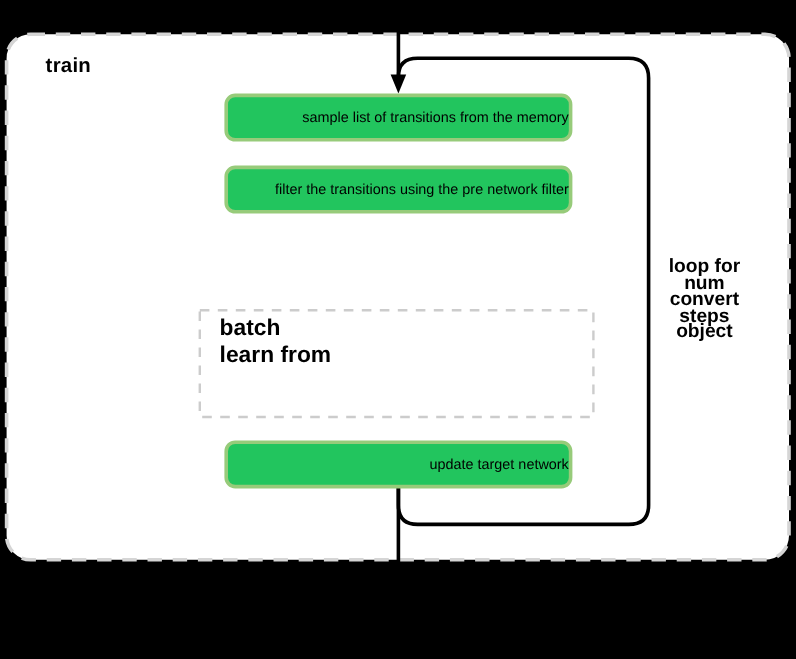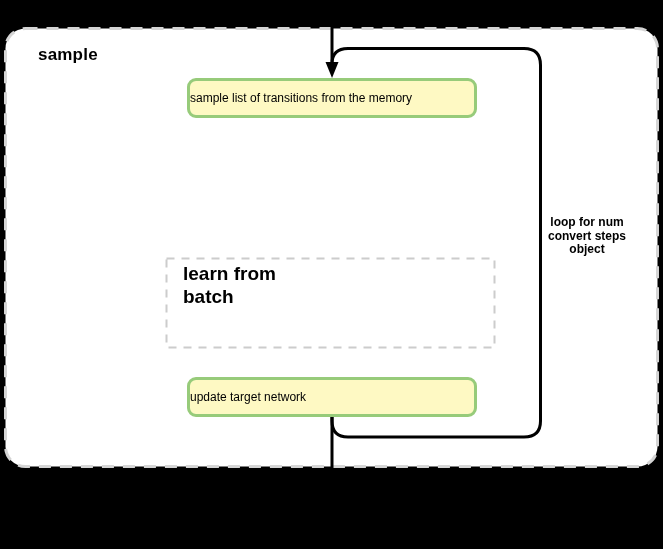--- a/index.html
+++ b/index.html
@@ -22,50 +22,50 @@
     z-index: 2;
     letter-spacing: 0.2px;
   }
 
   .step {
     position: absolute;
     left: 187px;
     width: 290px;
     height: 40px;
     box-sizing: border-box;
-    background: #fef9c3;
+    background: #22c55e;
     border: 3px solid #97cb7a;
     border-radius: 9px;
     display: flex;
     align-items: center;
-    justify-content: flex-start;
+    justify-content: flex-end;
     text-align: center;
     font-size: 12px;
     z-index: 2;
   }
   .step-1 { top: 78px; }
   .step-2 { top: 138px; }
   .step-3 { top: 198px; }
-  .step-4 { top: 367px; margin-top: 10px; }
+  .step-4 { top: 367px; }
 
   .subprocess-label {
     position: absolute;
     left: 183px; top: 262px;
     font-size: 19px;
     font-weight: bold;
     line-height: 23px;
     z-index: 2;
   }
 
   .loop-label {
     position: absolute;
     left: 541px; top: 216px;
     width: 92px;
     text-align: center;
-    font-size: 12px;
+    font-size: 16px;
     font-weight: bold;
     line-height: 13.5px;
     z-index: 2;
   }
 </style>
 </head>
 <body>
 
 <div class="canvas">
 
@@ -77,31 +77,34 @@
 
     <path d="M 332 64 Q 332 48.5 348 48.5 L 524 48.5 Q 540.5 48.5 540.5 65
              L 540.5 421 Q 540.5 437 524 437 L 348 437 Q 332 437 332 421 L 332 405" fill="none" stroke="#000000" stroke-width="3"></path>
 
     <line x1="332" y1="0" x2="332" y2="64" stroke="#000000" stroke-width="3"></line>
     <polygon points="332,78 325.5,62 338.5,62" fill="#000000"></polygon>
 
     <line x1="332" y1="405" x2="332" y2="549" stroke="#000000" stroke-width="3"></line>
   </svg>
 
-  <div class="train-title">sample</div>
+  <div class="train-title">train</div>
 
   <div class="step step-1">
     <span>sample list of transitions from the memory</span>
   </div>
 
+  <div class="step step-2">
+    <span>filter the transitions using the pre network filter</span>
+  </div>
 
 
   <div class="subprocess-label">
+    <div>batch</div>
     <div>learn from</div>
-    <div>batch</div>
   </div>
 
   <div class="step step-4">
     <span>update target network</span>
   </div>
 
   <div class="loop-label">
     <div>loop for num</div>
     <div>convert steps</div>
     <div>object</div>

